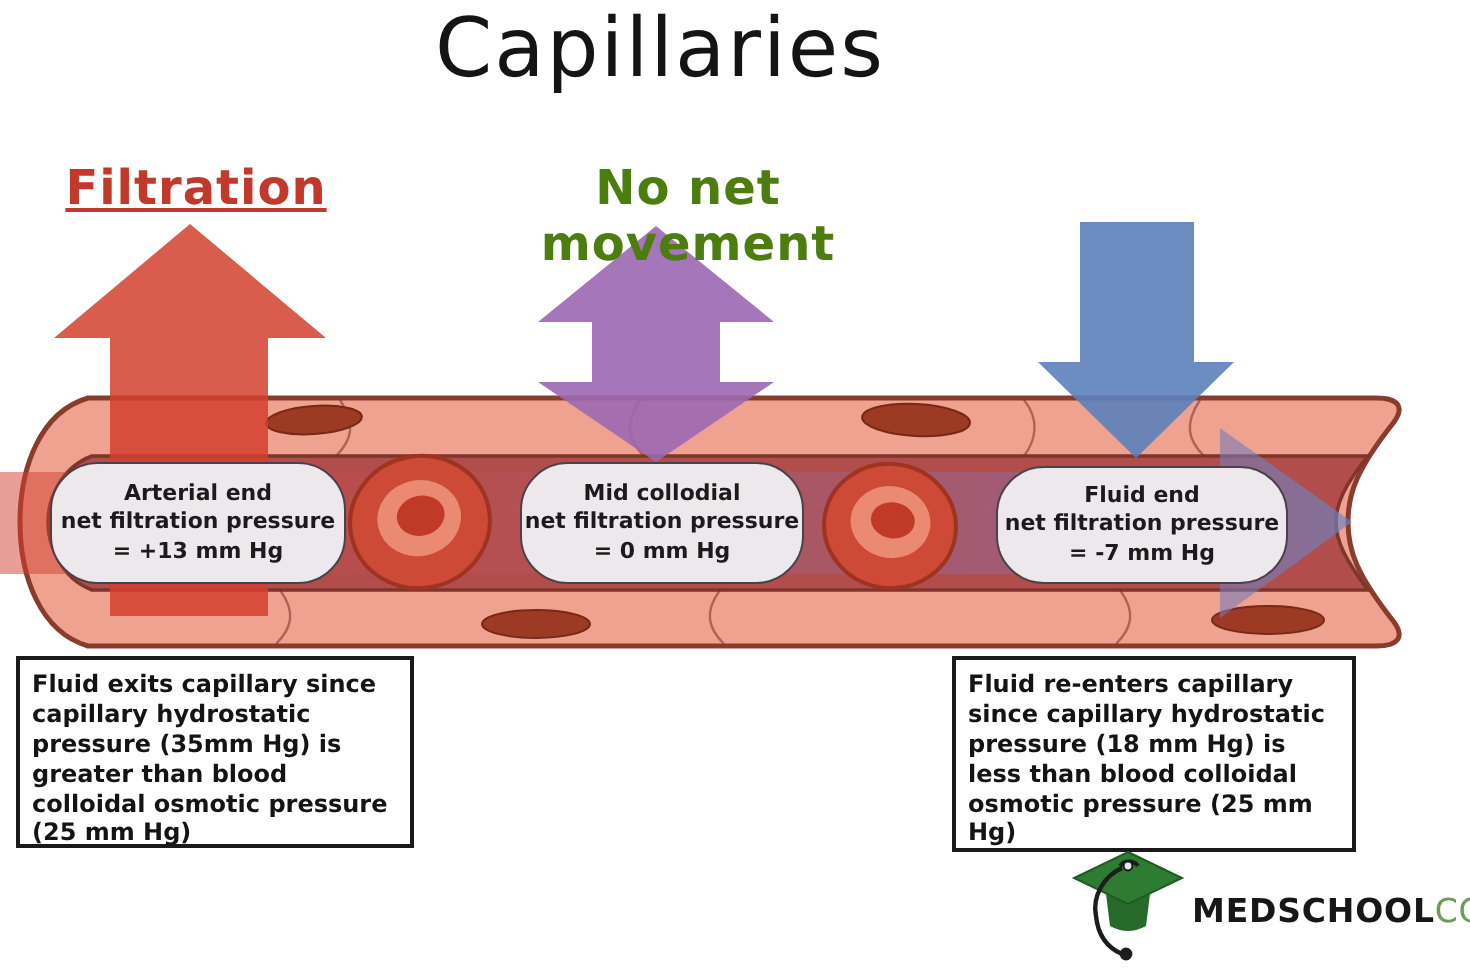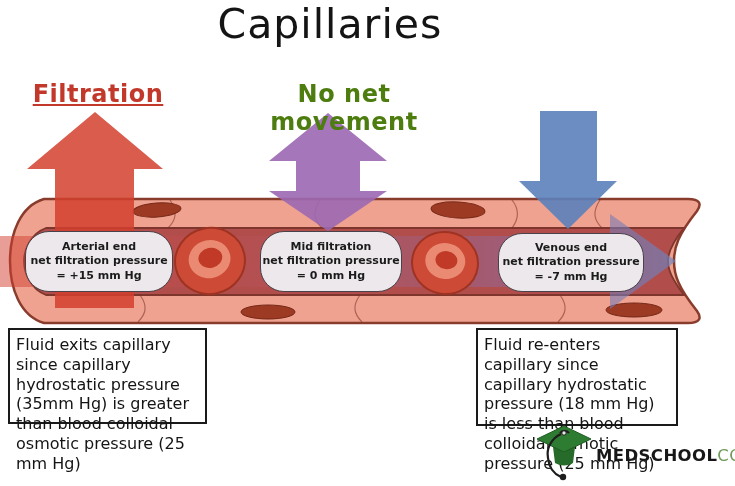--- a/index.html
+++ b/index.html
@@ -12,21 +12,21 @@
   .hdr-filtration{left:28px;width:140px;color:#c2392b;text-decoration:underline;}
   .hdr-nonet{left:236px;width:216px;color:#4d7c0f;}
   .hdr-reabs{left:485px;width:170px;color:#4c7dbd;}
   .capsule{position:absolute;background:#ece8eb;border:1.6px solid #49424a;border-radius:24px;
            display:flex;flex-direction:column;justify-content:center;align-items:center;
            font-size:11px;line-height:1.32;color:#1b1b1b;text-align:right;font-weight:600;}
   .capsule-1{left:25px;top:231px;width:146px;height:59px;}
   .capsule-2{left:260px;top:231px;width:140px;height:59px;}
   .capsule-3{left:498px;top:233px;width:144px;height:57px;}
   .note{position:absolute;background:#ffffff;border:2px solid #1a1a1a;
-        font-size:16px;line-height:1.24;color:#141414;padding:5px 6px;font-weight:400;}
+        font-size:12px;line-height:1.24;color:#141414;padding:5px 6px;font-weight:700;}
   .note-1{left:8px;top:328px;width:183px;height:82px;}
   .note-2{left:238px;top:328px;width:188px;height:84px;}
   .note-3{left:476px;top:328px;width:186px;height:84px;}
   .logo{position:absolute;left:534px;top:422px;width:196px;height:60px;}
   .logo-cap{position:absolute;left:0;top:0;}
   .logo-text{position:absolute;left:62px;top:24px;font-size:16.5px;white-space:nowrap;}
   .logo-med{font-weight:800;color:#171717;letter-spacing:.4px;}
   .logo-coach{font-weight:400;color:#6e9b58;letter-spacing:.4px;}
 </style>
 </head>
@@ -89,29 +89,29 @@
   </svg>
 
   <div class="title">Capillaries</div>
 
   <div class="hdr hdr-filtration">Filtration</div>
   <div class="hdr hdr-nonet">No net movement</div>
 
   <div class="capsule capsule-1">
     <div>Arterial end</div>
     <div>net filtration pressure</div>
-    <div>= +15 mm Hg</div>
+    <div>= +13 mm Hg</div>
   </div>
   <div class="capsule capsule-2">
-    <div>Mid filtration</div>
+    <div>Mid collodial</div>
     <div>net filtration pressure</div>
     <div>= 0 mm Hg</div>
   </div>
   <div class="capsule capsule-3">
-    <div>Venous end</div>
+    <div>Fluid end</div>
     <div>net filtration pressure</div>
     <div>= -7 mm Hg</div>
   </div>
 
   <div class="note note-1">Fluid exits capillary since capillary hydrostatic pressure (35mm Hg) is greater than blood colloidal osmotic pressure (25 mm Hg)</div>
   <div class="note note-3">Fluid re-enters capillary since capillary hydrostatic pressure (18 mm Hg) is less than blood colloidal osmotic pressure (25 mm Hg)</div>
 
   <div class="logo">
     <svg class="logo-cap" width="60" height="60" viewBox="0 0 60 60">
       <path d="M 19,25 L 41,25 L 39,41 Q 30,46 21,41 Z" fill="#266b29"></path>

